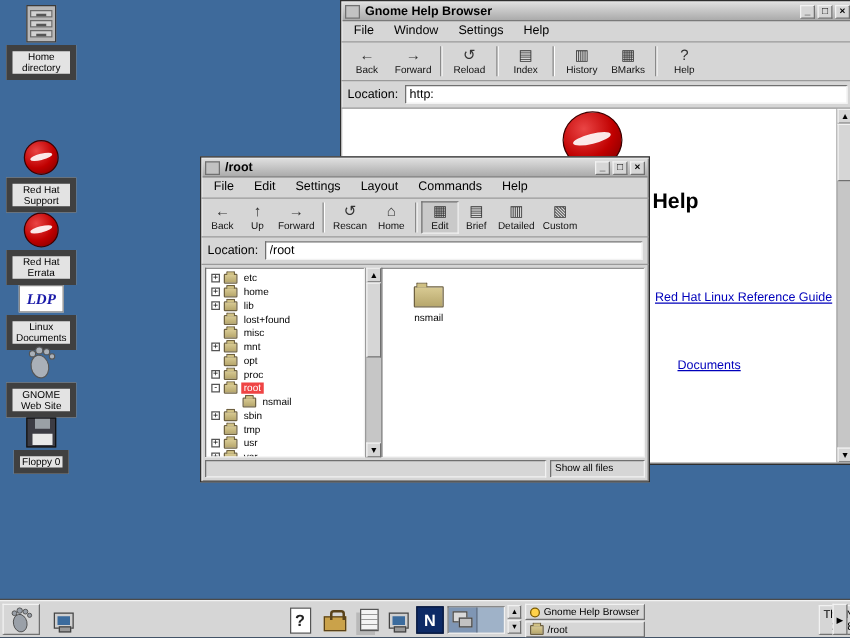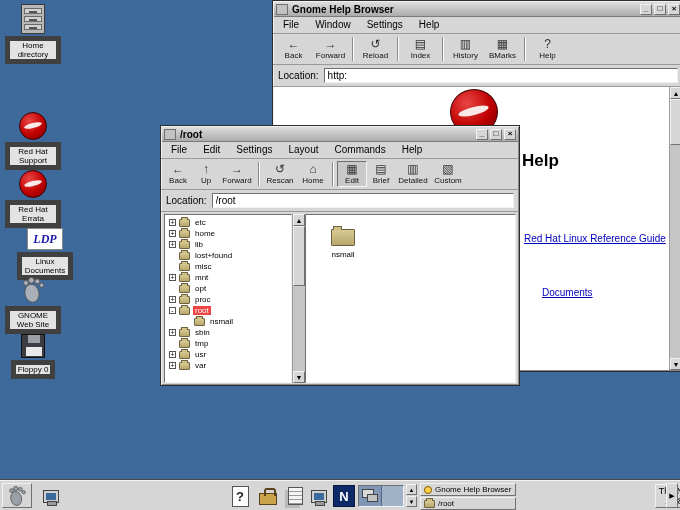--- a/index.html
+++ b/index.html
@@ -144,21 +144,21 @@
   <div class="dicon" style="left:4px; top:112px;">
     <div class="redhat"></div>
     <div class="dlabel">Red Hat Support</div>
   </div>
 
   <div class="dicon" style="left:4px; top:170px;">
     <div class="redhat"></div>
     <div class="dlabel">Red Hat Errata</div>
   </div>
 
-  <div class="dicon" style="left:16px; top:228px;">
+  <div class="dicon" style="left:4px; top:228px;">
     <div class="ldpbox">LDP</div>
     <div class="dlabel">Linux Documents</div>
   </div>
 
   <div class="dicon" style="left:4px; top:276px;">
     <svg class="footsvg" viewBox="0 0 24 26">
       <ellipse cx="11" cy="16" rx="6.5" ry="8.5" fill="#aab0b8" stroke="#555" stroke-width="0.8" transform="rotate(-12 11 16)"></ellipse>
       <circle cx="5.5" cy="6.5" r="2.3" fill="#aab0b8" stroke="#555" stroke-width="0.8"></circle>
       <circle cx="10.5" cy="4" r="2.6" fill="#aab0b8" stroke="#555" stroke-width="0.8"></circle>
       <circle cx="16" cy="5" r="2.3" fill="#aab0b8" stroke="#555" stroke-width="0.8"></circle>
@@ -379,20 +379,24 @@
         <div class="strough"></div>
         <div class="sbtn">▼</div>
       </div>
       <div class="filespane">
         <div class="fitem">
           <span class="fold big"></span>
           <span>nsmail</span>
         </div>
       </div>
     </div>
+    <div class="statusbar">
+      <div class="stbox left"></div>
+      <div class="stbox right">Show all files</div>
+    </div>
   </div>
 
   <div id="panel">
     <div class="pbtn" style="left:2px; top:2px; width:30px; height:25px;">
       <svg width="20" height="22" viewBox="0 0 24 26">
         <ellipse cx="11" cy="16" rx="6.5" ry="8.5" fill="#9aa0a8" stroke="#444" stroke-width="0.8" transform="rotate(-12 11 16)"></ellipse>
         <circle cx="5.5" cy="6.5" r="2.3" fill="#9aa0a8" stroke="#444" stroke-width="0.8"></circle>
         <circle cx="10.5" cy="4" r="2.6" fill="#9aa0a8" stroke="#444" stroke-width="0.8"></circle>
         <circle cx="16" cy="5" r="2.3" fill="#9aa0a8" stroke="#444" stroke-width="0.8"></circle>
         <circle cx="20" cy="8.5" r="2" fill="#9aa0a8" stroke="#444" stroke-width="0.8"></circle>

